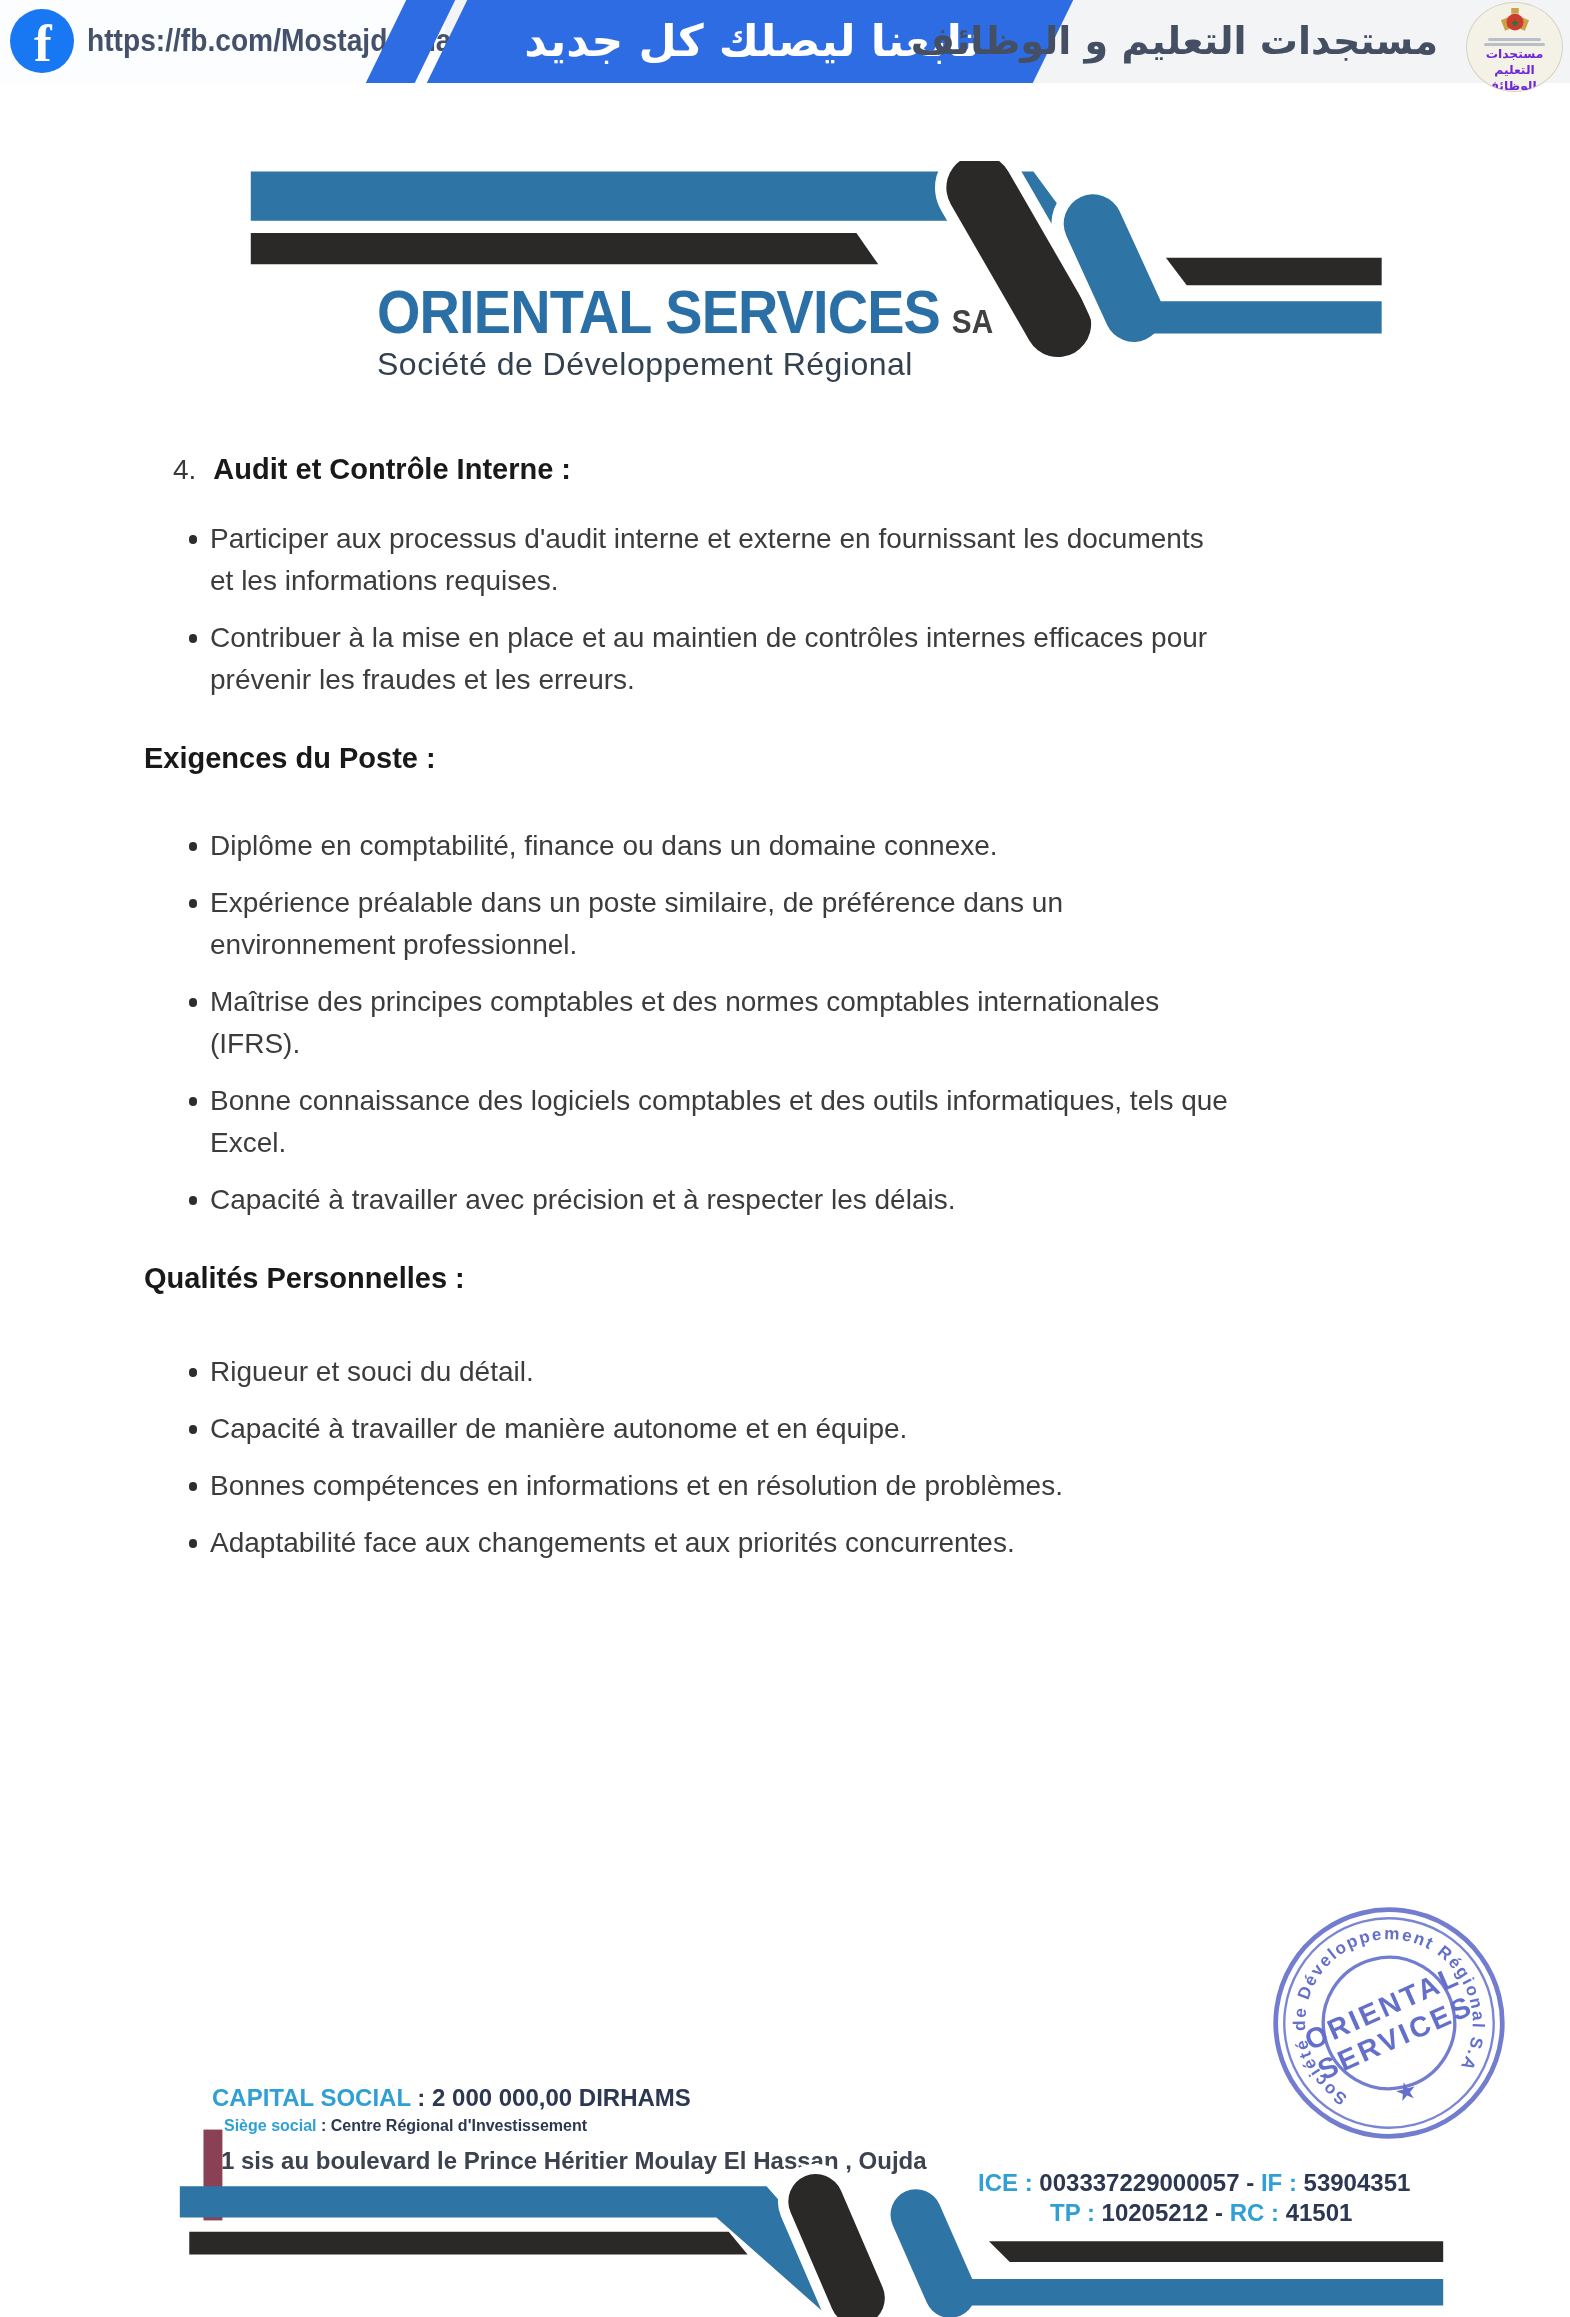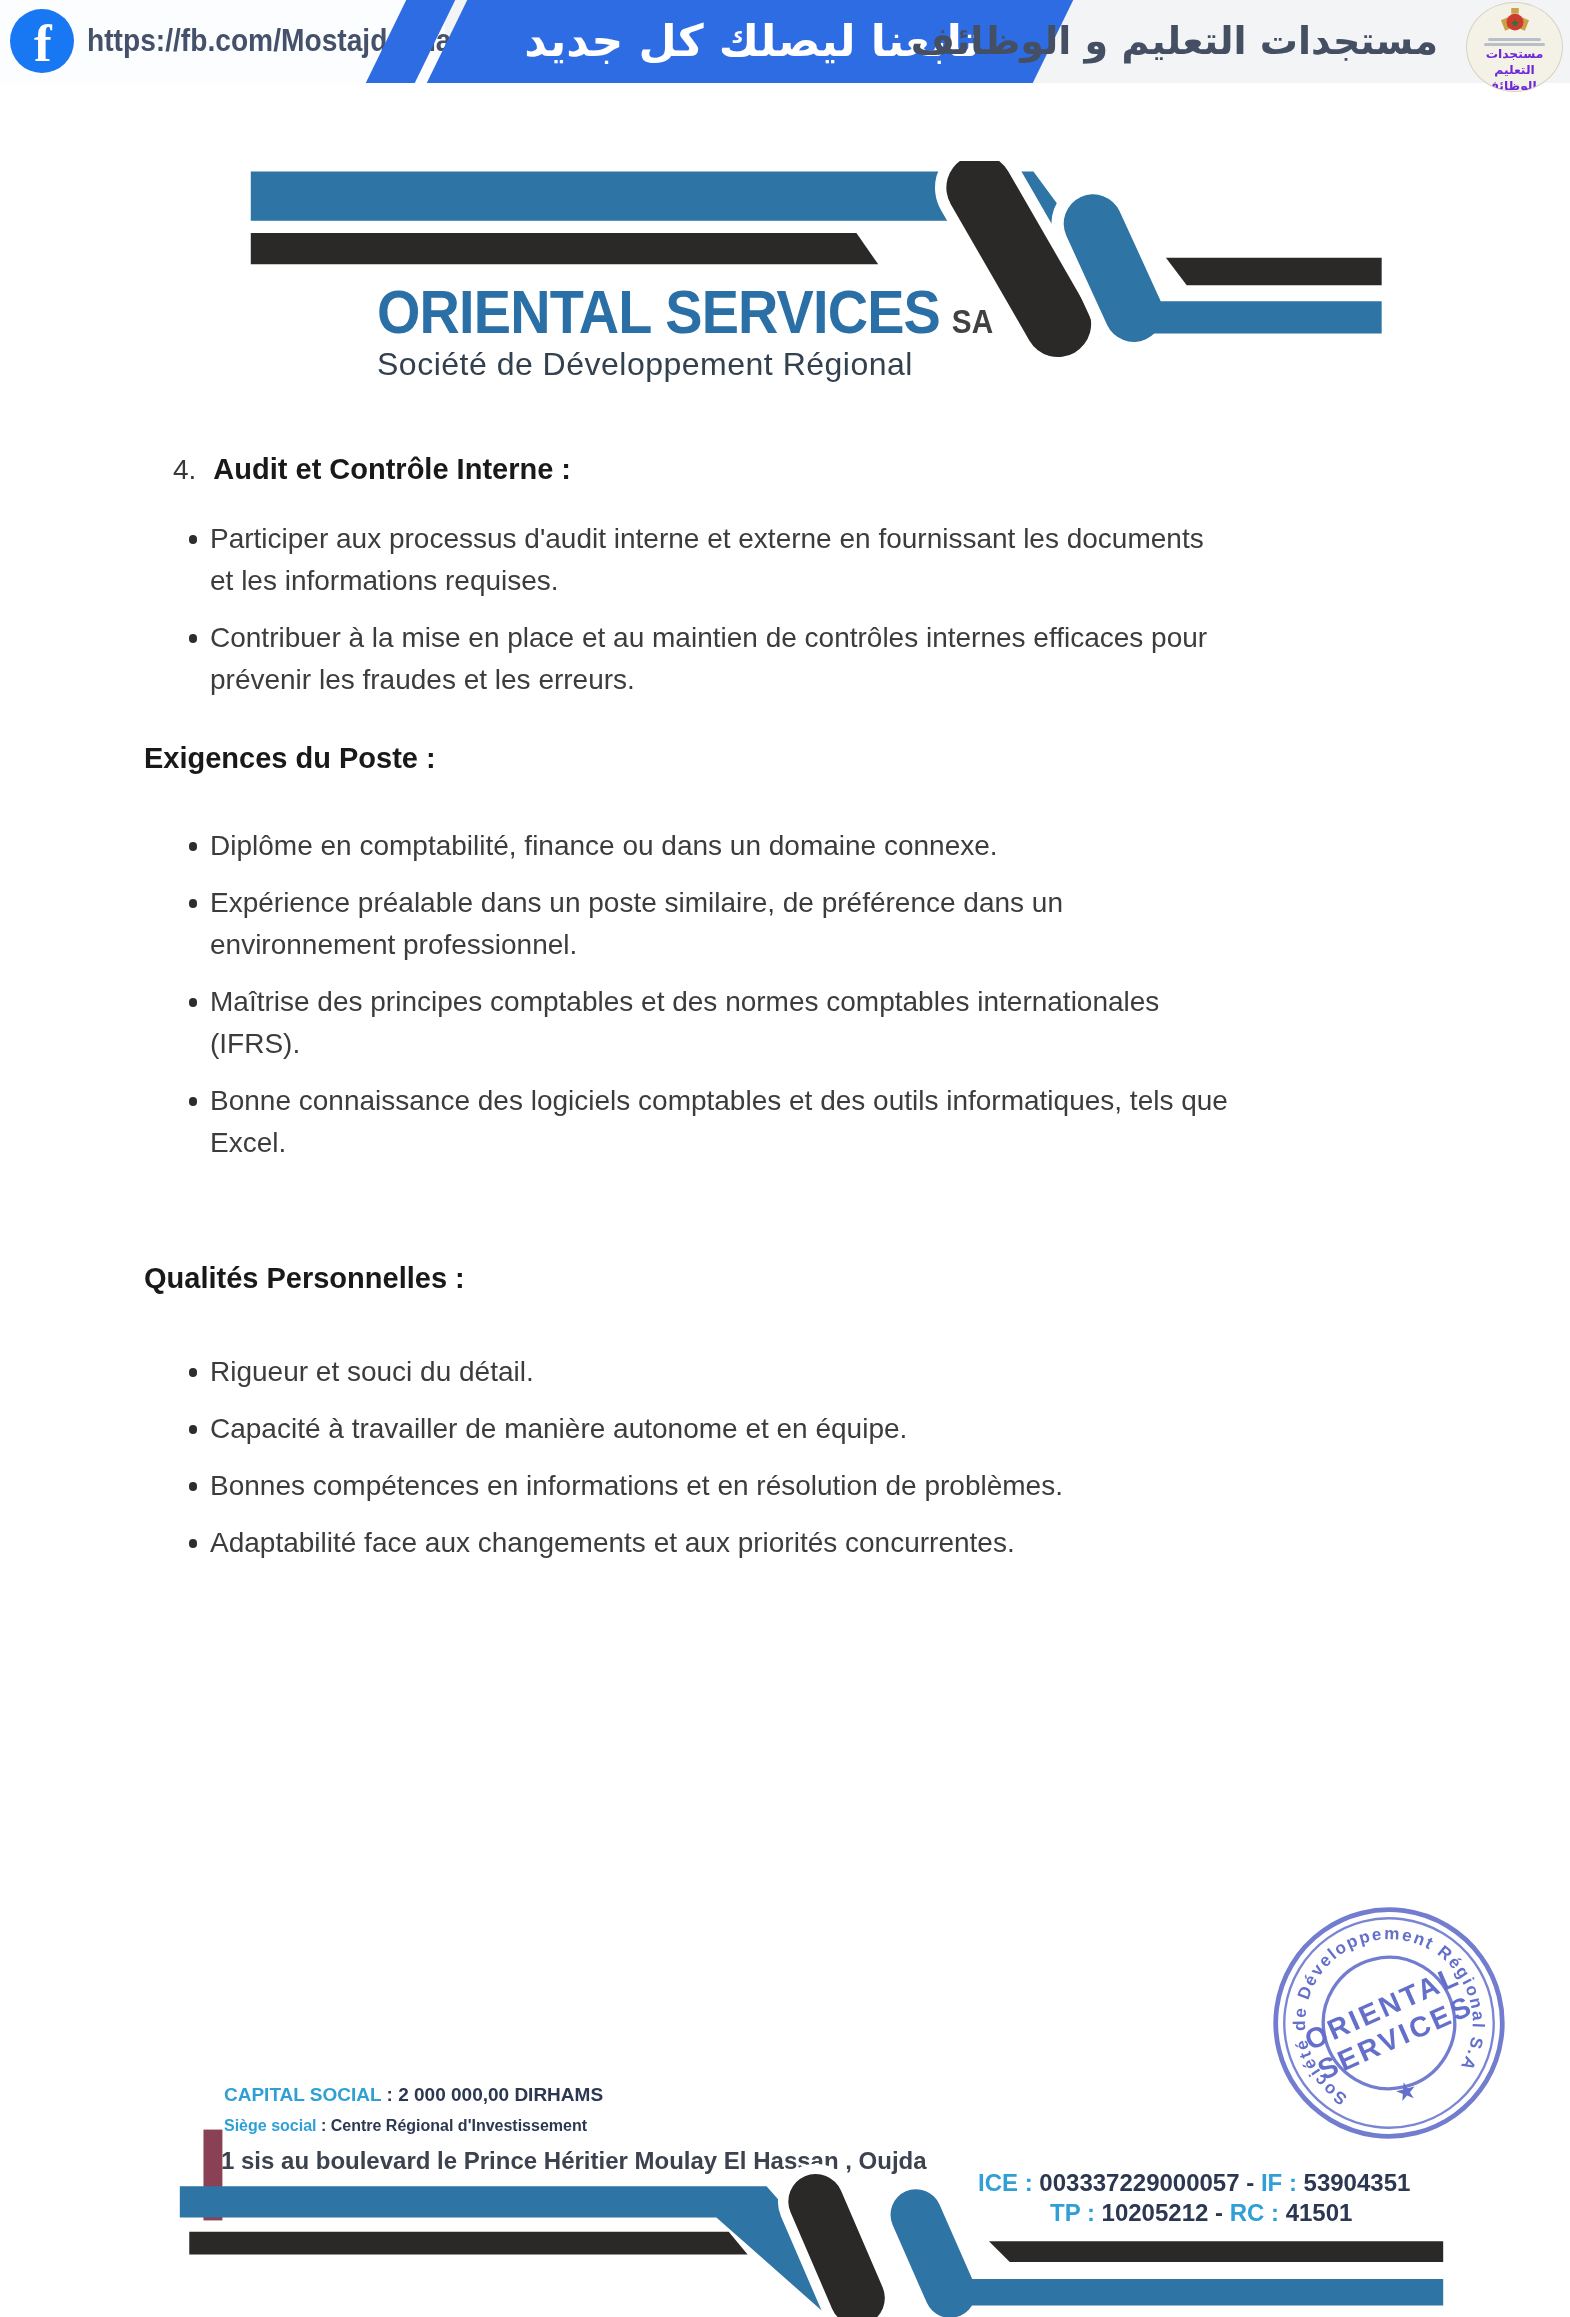--- a/index.html
+++ b/index.html
@@ -55,21 +55,21 @@
   .list3{left:180px;top:1344px;}
 
   
   .stamp{position:absolute;left:1270px;top:1904px;width:238px;height:238px;
          transform:rotate(-14deg);opacity:.82;}
 
   
   .f-line{position:absolute;white-space:nowrap;font-weight:bold;}
   .f-label{color:#2f9fd6;}
   .f-dark{color:#2c3752;}
-  .cap-line{left:224px;top:2084px;font-size:19px;}
+  .cap-line{left:212px;top:2084px;font-size:24px;}
   .siege-line{left:224px;top:2117px;font-size:16px;}
   .addr-line{left:221px;top:2147px;font-size:24px;color:#3c424e;font-weight:bold;}
   .ice-line{left:978px;top:2169px;font-size:24px;}
   .tp-line{left:1050px;top:2199px;font-size:24px;}
   .bottomlogo{position:absolute;left:0;top:2120px;}
 </style>
 </head>
 <body>
 
 <div class="page">
@@ -128,20 +128,21 @@
 
   <div class="sec-head h-exigences">Exigences du Poste :</div>
   <ul class="blist list2">
     <li>Diplôme en comptabilité, finance ou dans un domaine connexe.</li>
     <li>Expérience préalable dans un poste similaire, de préférence dans un
 environnement professionnel.</li>
     <li>Maîtrise des principes comptables et des normes comptables internationales
 (IFRS).</li>
     <li>Bonne connaissance des logiciels comptables et des outils informatiques, tels que
 Excel.</li>
+    <li>Capacité à travailler avec précision et à respecter les délais.</li>
   </ul>
 
   <div class="sec-head h-qualites">Qualités Personnelles :</div>
   <ul class="blist list3">
     <li>Rigueur et souci du détail.</li>
     <li>Capacité à travailler de manière autonome et en équipe.</li>
     <li>Bonnes compétences en informations et en résolution de problèmes.</li>
     <li>Adaptabilité face aux changements et aux priorités concurrentes.</li>
   </ul>
 

